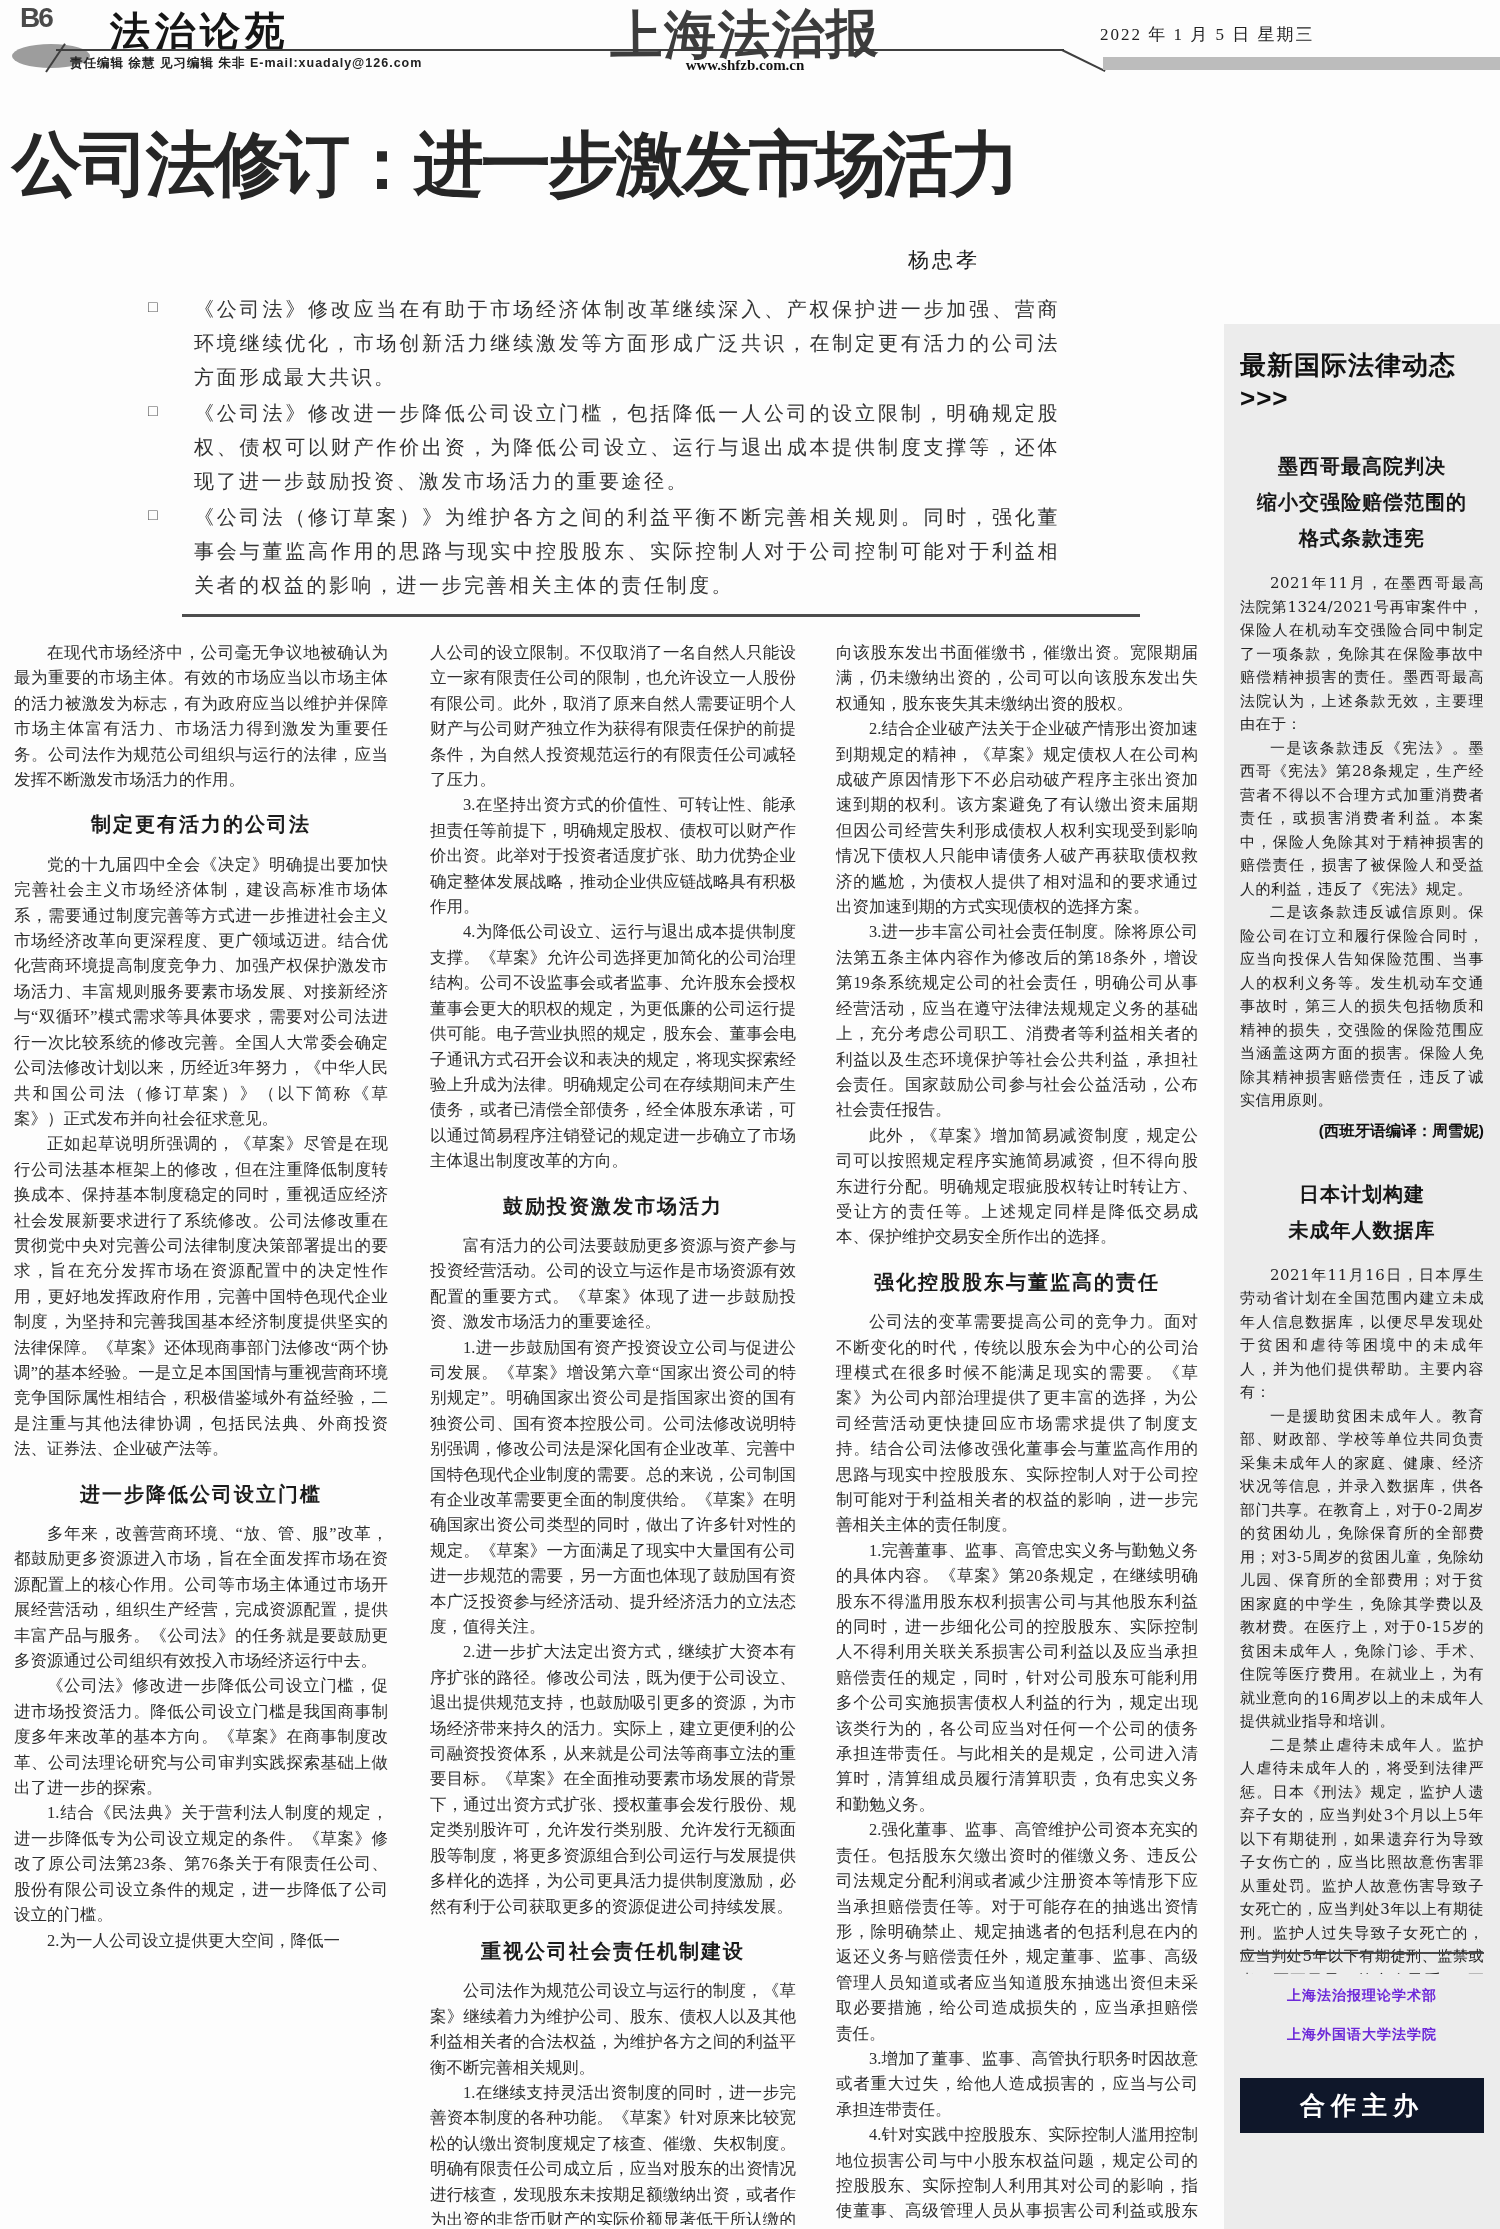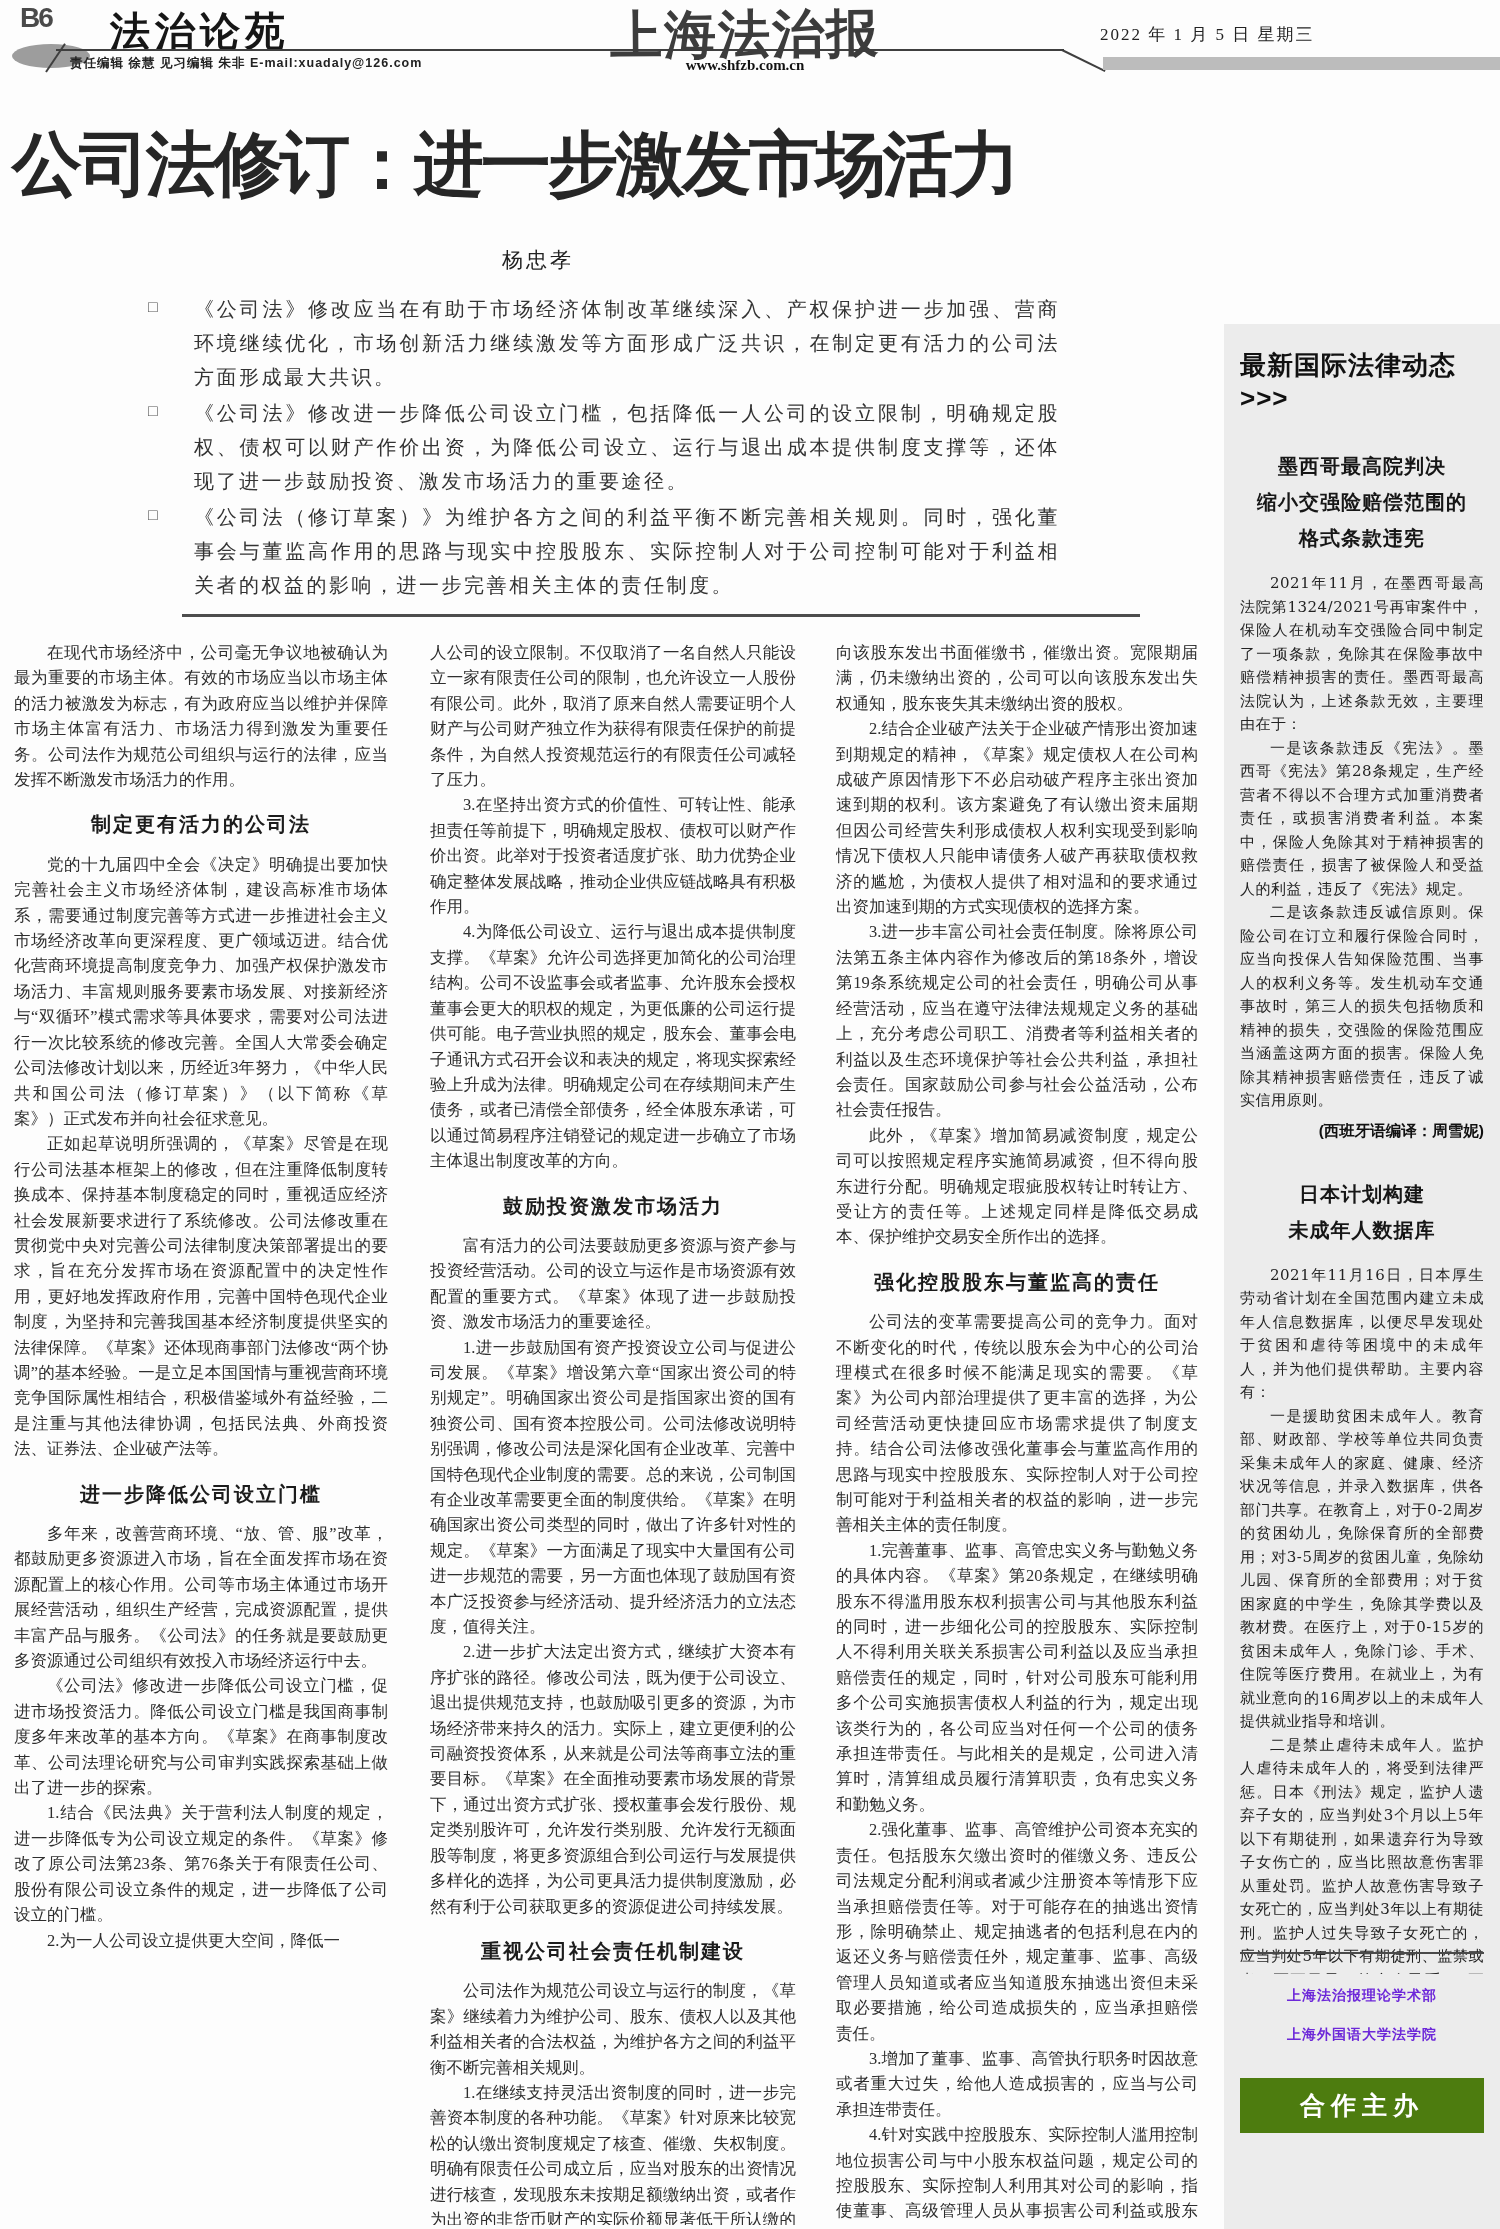--- a/index.html
+++ b/index.html
@@ -28,22 +28,22 @@
     letter-spacing:2px; transform:rotate(-0.5deg); }
   .hdr-url { position:absolute; left:520px; top:57px; width:450px; text-align:center;
     font-family:"Liberation Serif",serif; font-weight:700; font-size:15px; color:#111; }
   .hdr-date { position:absolute; left:1100px; top:23px; font-size:17px; color:#222; letter-spacing:2px; }
   .hdr-graybar { position:absolute; left:1103px; top:57px; width:397px; height:13px; background:#bcbcbc; }
 
   
   .headline { position:absolute; left:12px; top:118px; width:1140px; white-space:nowrap;
     font-family:"Liberation Sans",sans-serif; font-weight:900; font-size:70px;
     letter-spacing:-3px; color:#262626; }
-  .author { position:absolute; left:0; top:246px; width:980px; text-align:center;
-    font-size:21px; color:#222; letter-spacing:3px;margin-left:48px; }
+  .author { position:absolute; left:0; top:246px; width:980px; text-align:right;
+    font-size:21px; color:#222; letter-spacing:3px; }
 
   
   .summary { position:absolute; left:148px; top:292px; width:912px; }
   .sum-item { display:flex; margin-bottom:2px; }
   .sum-marker { width:46px; font-size:16px; padding-top:6px; color:#555;
     font-family:"Liberation Sans",sans-serif; }
   .sum-text { flex:1; font-family:"Liberation Sans",sans-serif; font-size:20px;
     line-height:34px; letter-spacing:2.5px; text-align:justify; color:#333; }
   .sum-rule { position:absolute; left:182px; top:614px; width:958px; height:3px; background:#4d4d4d; }
 
@@ -69,21 +69,21 @@
   .sb-title div { text-align:center; font-family:"Liberation Sans",sans-serif; font-weight:800;
     font-size:20px; line-height:36px; color:#161616; letter-spacing:1px; }
   .sb-articles .sb-p { font-family:"DejaVu Serif",serif; font-size:15px; line-height:23.5px;
     letter-spacing:0.5px; text-align:justify; text-indent:2em; color:#222; }
   .sb-credit { text-align:right; font-family:"Liberation Sans",sans-serif; font-weight:700;
     font-size:15.5px; color:#111; margin:8px 0 0; }
   .sb-footer { position:absolute; left:16px; right:16px; top:1628px; }
   .sb-rule { height:2px; background:#4a4a4a; margin-bottom:22px; }
   .sb-org div { text-align:center; font-family:"Liberation Sans",sans-serif; font-weight:700;
     font-size:14px; line-height:39px; color:#6d28d9; letter-spacing:1px; }
-  .sb-badge { margin-top:24px; background:#4d7c0f; color:#ffffff; text-align:center;
+  .sb-badge { margin-top:24px; background:#0f172a; color:#ffffff; text-align:center;
     font-family:"Liberation Sans",sans-serif; font-weight:700; font-size:25px;
     letter-spacing:6px; padding:11px 0; }
 </style>
 </head>
 <body id="page">
 
 <div class="hdr-ellipse"></div>
 <div class="hdr-edition">B6</div>
 <div class="hdr-section">法治论苑</div>
 <div class="hdr-rule"></div>

